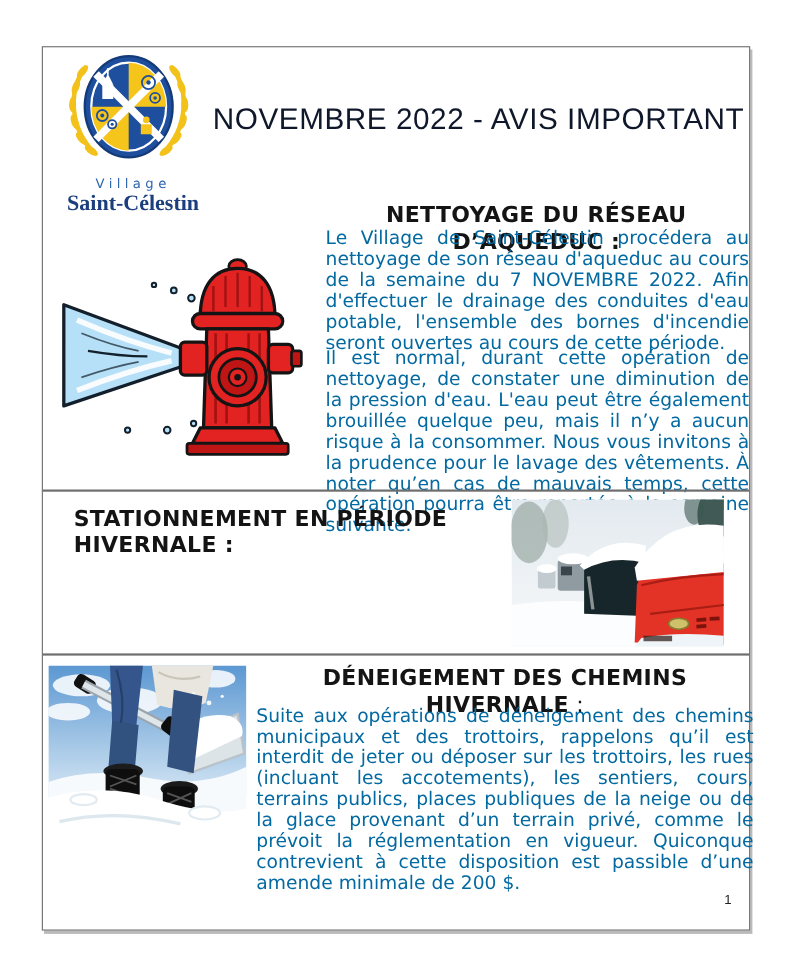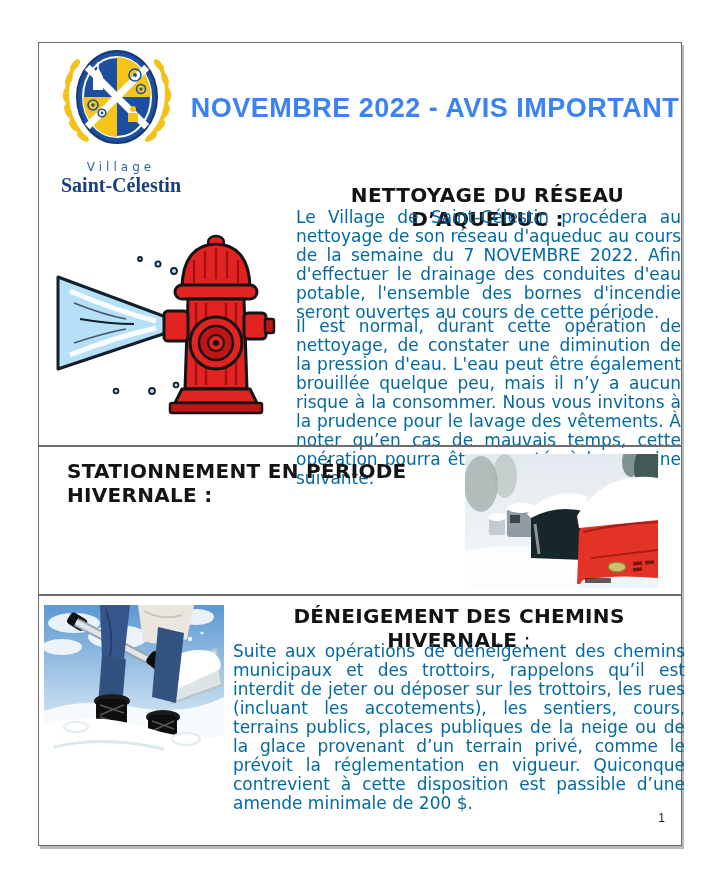--- a/index.html
+++ b/index.html
@@ -13,22 +13,22 @@
     box-shadow:2px 3px 0 rgba(130,130,130,.55);
   }
   .abs{position:absolute;}
   
   .logo-wrap{left:12px;top:6px;width:140px;text-align:center;}
   .logo-village{font-size:12px;letter-spacing:4px;color:#2e66b0;margin-top:15px;}
   .logo-name{font-family:"Liberation Serif", serif;font-weight:600;
              font-size:20px;color:#1b3e7e;margin-top:0px;}
   .doc-title{
     left:150px;top:50px;width:492px;text-align:center;
-    font-family:"Liberation Sans", sans-serif;font-weight:700;
-    font-size:27px;letter-spacing:.5px;color:#3b82f6;
+    font-family:"Liberation Sans", sans-serif;font-weight:400;
+    font-size:27px;letter-spacing:.5px;color:#0f172a;
   }
   
   .sec-head{
     font-weight:700;color:#141414;font-size:20px;letter-spacing:.3px;
   }
   .sec-head .colon-light{font-weight:400;}
   
   .para{
     font-size:17px;line-height:19px;text-align:justify;color:#0369a1;margin:0;
   }

